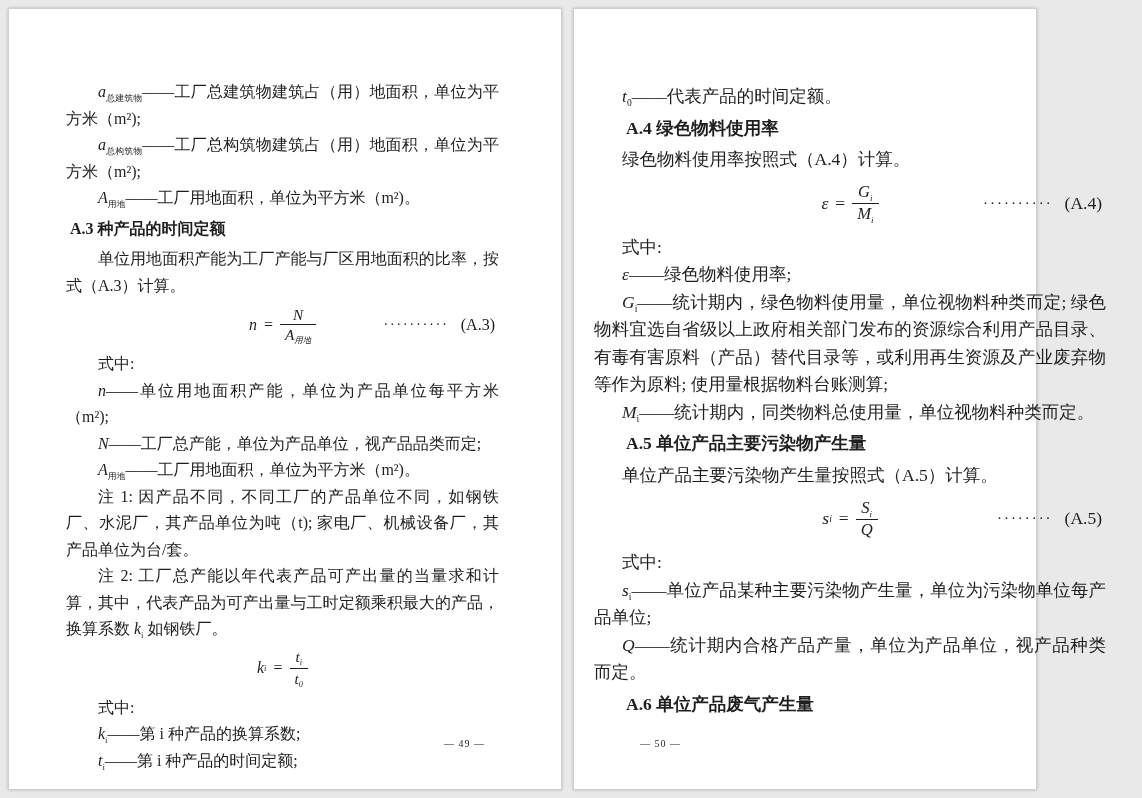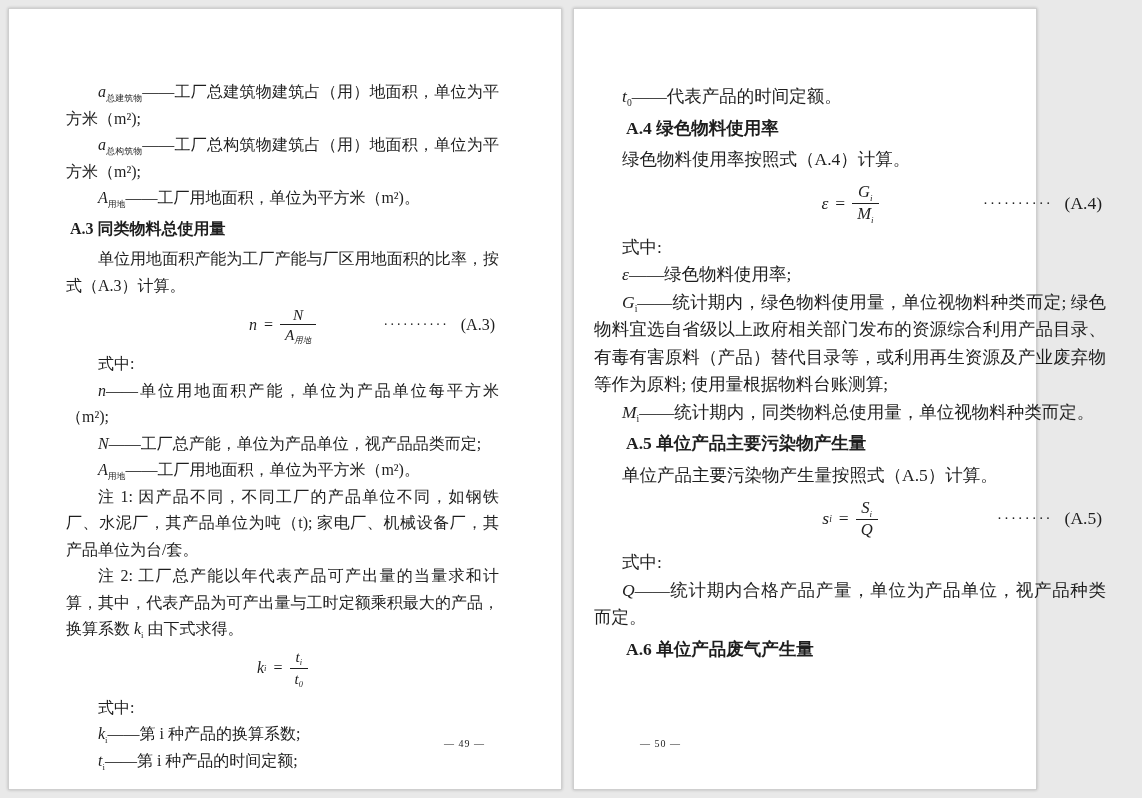--- a/index.html
+++ b/index.html
@@ -59,42 +59,42 @@
 </style>
 </head>
 <body>
 
 <div class="canvas">
   <div class="page pg-0">
     <div class="content">
         <p class="para"><i class="var">a</i><sub>总建筑物</sub><span class="rt">——工厂总建筑物建筑占（用）地面积，单位为平方米（m²);</span></p>
         <p class="para"><i class="var">a</i><sub>总构筑物</sub><span class="rt">——工厂总构筑物建筑占（用）地面积，单位为平方米（m²);</span></p>
         <p class="para"><i class="var">A</i><sub>用地</sub><span class="rt">——工厂用地面积，单位为平方米（m²)。</span></p>
-        <p class="h"><span class="rt">A.3 同类物料总使用量</span></p>
+        <p class="h"><span class="rt">A.3 种产品的时间定额</span></p>
         <p class="para"><span class="rt">单位用地面积产能为工厂产能与厂区用地面积的比率，按式（A.3）计算。</span></p>
         <div class="formula">
           <span class="eqwrap">
             <i class="var">n</i>
             <span class="eqs">=</span>
             <span class="frac">
               <span class="num"><i class="var">N</i></span>
               <span class="den"><i class="var">A</i><sub>用地</sub></span>
             </span>
           </span>
           <span class="tail">
             <span class="leader">··········</span>
             <span class="ftag">(A.3)</span>
           </span>
         </div>
         <p class="para"><span class="rt">式中:</span></p>
         <p class="para"><i class="var">n</i><span class="rt">——单位用地面积产能，单位为产品单位每平方米（m²);</span></p>
         <p class="para"><i class="var">N</i><span class="rt">——工厂总产能，单位为产品单位，视产品品类而定;</span></p>
         <p class="para"><i class="var">A</i><sub>用地</sub><span class="rt">——工厂用地面积，单位为平方米（m²)。</span></p>
         <p class="para"><span class="rt">注 1: 因产品不同，不同工厂的产品单位不同，如钢铁厂、水泥厂，其产品单位为吨（t); 家电厂、机械设备厂，其产品单位为台/套。</span></p>
-        <p class="para"><span class="rt">注 2: 工厂总产能以年代表产品可产出量的当量求和计算，其中，代表产品为可产出量与工时定额乘积最大的产品，换算系数 </span><i class="var">k</i><sub>i</sub><span class="rt"> 由下式求得。</span></p>
+        <p class="para"><span class="rt">注 2: 工厂总产能以年代表产品可产出量的当量求和计算，其中，代表产品为可产出量与工时定额乘积最大的产品，换算系数 </span><i class="var">k</i><sub>i</sub><span class="rt"> 如钢铁厂。</span></p>
         <div class="formula">
           <span class="eqwrap">
             <i class="var">k</i>
             <sub>i</sub>
             <span class="eqs">=</span>
             <span class="frac">
               <span class="num"><i class="var">t</i><sub>i</sub></span>
               <span class="den"><i class="var">t</i><sub>0</sub></span>
             </span>
           </span>
@@ -139,18 +139,19 @@
               <span class="num"><i class="var">S</i><sub>i</sub></span>
               <span class="den"><i class="var">Q</i></span>
             </span>
           </span>
           <span class="tail">
             <span class="leader">········</span>
             <span class="ftag">(A.5)</span>
           </span>
         </div>
         <p class="para"><span class="rt">式中:</span></p>
+        <p class="para"><i class="var">s</i><sub>i</sub><span class="rt">——单位产品某种主要污染物产生量，单位为污染物单位每产品单位;</span></p>
         <p class="para"><i class="var">Q</i><span class="rt">——统计期内合格产品产量，单位为产品单位，视产品种类而定。</span></p>
         <p class="h ind"><span class="rt">A.6 单位产品废气产生量</span></p>
       </div>
     <div class="pagenum">— 50 —</div>
   </div>
 </div>
 
 </body></html>

